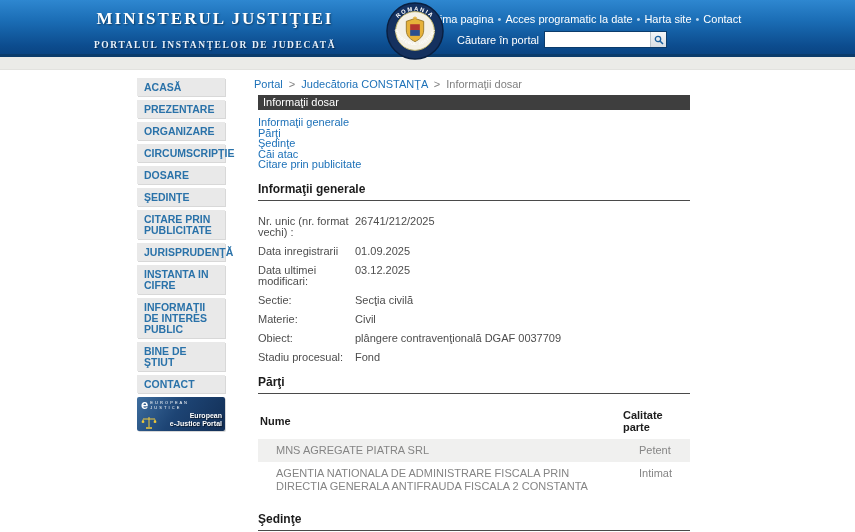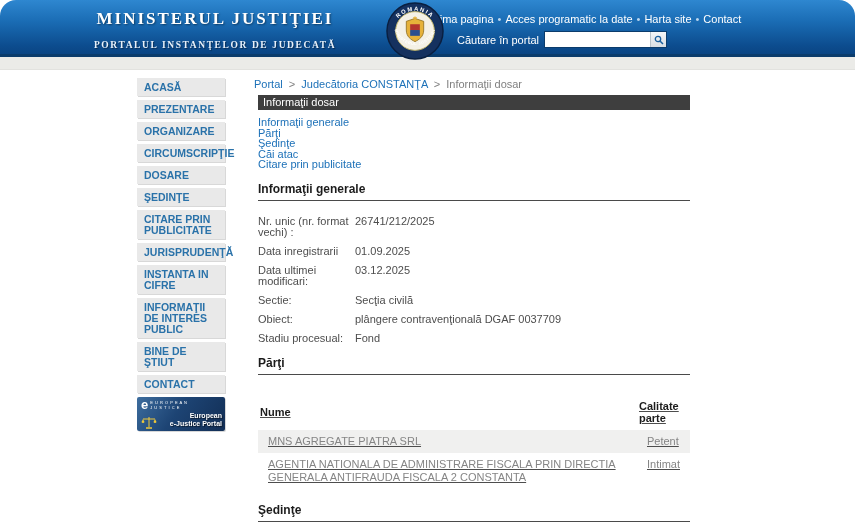--- a/index.html
+++ b/index.html
@@ -1,19 +1,19 @@
 <!DOCTYPE html>
 <html><head>
 <meta charset="utf-8">
 <style>
   * { margin:0; padding:0; box-sizing:border-box; }
   html,body { background:#fff; }
   .page {
     position:relative; width:855px; height:532px; overflow:hidden;
-    background:#fff; font-family:"Liberation Sans", sans-serif; font-size:11px; color:#4d4d4d;border-radius:16px;
+    background:#fff; font-family:"Liberation Sans", sans-serif; font-size:11px; color:#4d4d4d;
   }
   
   .header {
     position:relative; height:57px;
     background:linear-gradient(180deg,#2e87d0 0%,#1a6cb4 40%,#0c4c8e 85%,#0a4584 100%);
     border-bottom:3px solid #0b3c6c;
   }
   .brand { position:absolute; left:0; top:9px; width:430px; text-align:center; }
   .brand-title {
     font-family:"Liberation Serif", serif; font-size:17px; color:#fff;
@@ -67,23 +67,23 @@
   .quicklinks { margin-top:7px; }
   .quicklinks a { display:block; font-size:11px; line-height:10.5px; color:#1d71b8; text-decoration:none; }
   .section-heading {
     margin-top:12px; font-size:12px; font-weight:bold; color:#1c1c1c;
     padding-bottom:4px; border-bottom:1px solid #4a4a4a;
   }
   .fields { margin-top:15px; }
   .field-row { display:flex; margin-bottom:8px; line-height:11px; }
   .field-label { width:97px; flex:none; color:#4d4d4d; }
   .field-value { color:#4d4d4d; }
-  .parties-table { width:100%; border-collapse:collapse; margin-top:18px;text-decoration:underline; }
+  .parties-table { width:100%; border-collapse:collapse; margin-top:8px; }
   .parties-table th { text-align:left; font-size:11px; color:#1c1c1c; padding:7px 2px 6px 2px; font-weight:bold; }
-  .parties-table td { font-size:11px; color:#858585; padding:5px 10px; line-height:13px; vertical-align:top; }
+  .parties-table td { font-size:11px; color:#858585; padding:5px 18px; line-height:13px; vertical-align:top; }
   .parties-table .row-alt { background:#f0f0ef; }
   .col-role { width:52px; }
 </style>
 </head>
 <body>
 
 <div class="page">
 
   <div class="header">
     <div class="brand">
@@ -200,20 +200,24 @@
         </div>
         <div class="field-row">
           <div class="field-label">Data ultimei modificari:</div>
           <div class="field-value">03.12.2025</div>
         </div>
         <div class="field-row">
           <div class="field-label">Sectie:</div>
           <div class="field-value">Secţia civilă</div>
         </div>
         <div class="field-row">
+          <div class="field-label">Materie:</div>
+          <div class="field-value">Civil</div>
+        </div>
+        <div class="field-row">
           <div class="field-label">Obiect:</div>
           <div class="field-value">plângere contravenţională DGAF 0037709</div>
         </div>
         <div class="field-row">
           <div class="field-label">Stadiu procesual:</div>
           <div class="field-value">Fond</div>
         </div>
       </div>
 
       <div class="section-heading">Părţi</div>

